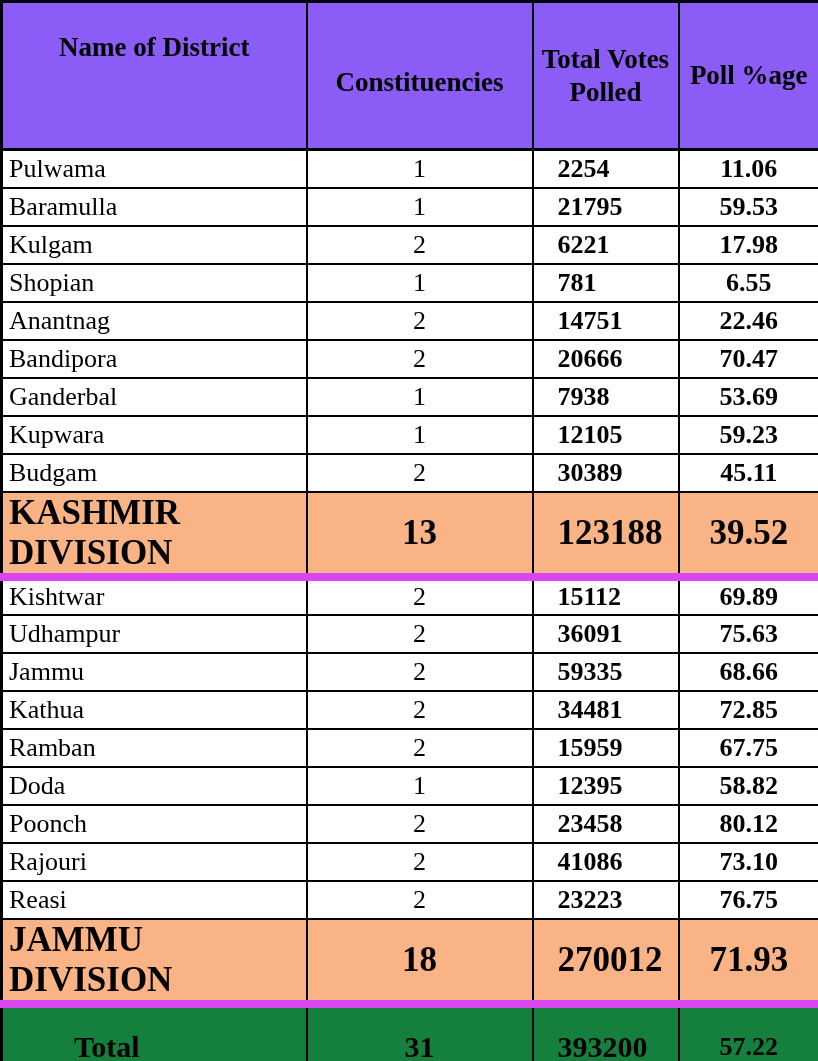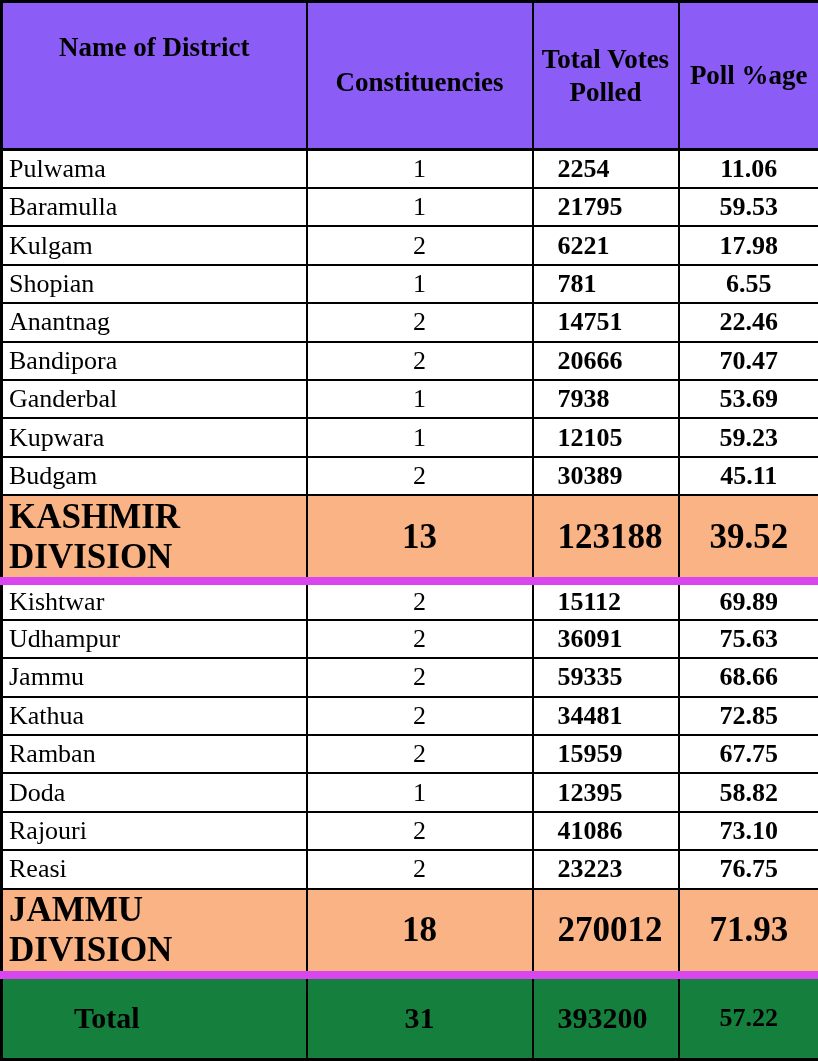--- a/index.html
+++ b/index.html
@@ -203,20 +203,26 @@
       <td class="c-votes">15959</td>
       <td class="c-poll">67.75</td>
     </tr>
     <tr>
       <td class="c-name">Doda</td>
       <td class="c-const">1</td>
       <td class="c-votes">12395</td>
       <td class="c-poll">58.82</td>
     </tr>
     <tr>
+      <td class="c-name">Poonch</td>
+      <td class="c-const">2</td>
+      <td class="c-votes">23458</td>
+      <td class="c-poll">80.12</td>
+    </tr>
+    <tr>
       <td class="c-name">Rajouri</td>
       <td class="c-const">2</td>
       <td class="c-votes">41086</td>
       <td class="c-poll">73.10</td>
     </tr>
     <tr>
       <td class="c-name">Reasi</td>
       <td class="c-const">2</td>
       <td class="c-votes">23223</td>
       <td class="c-poll">76.75</td>

